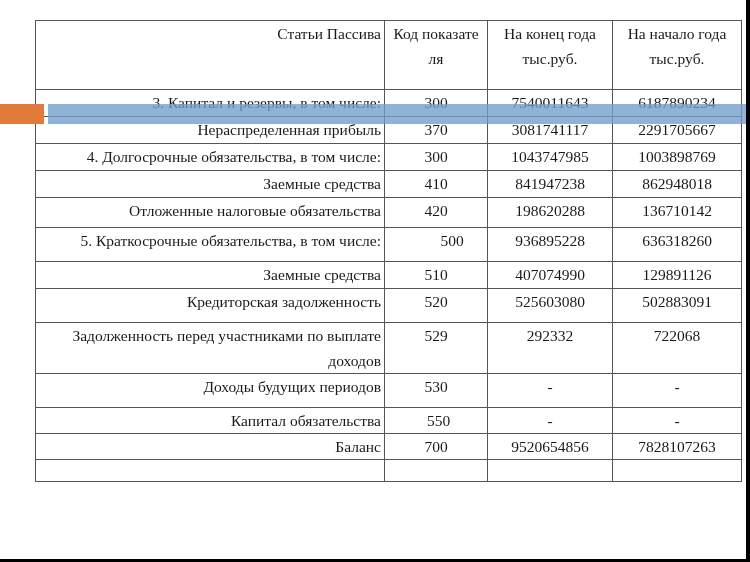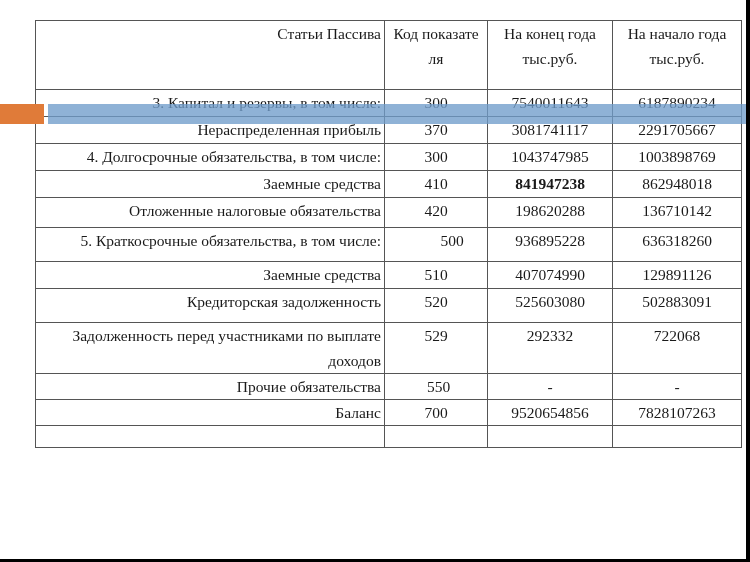--- a/index.html
+++ b/index.html
@@ -69,21 +69,21 @@
       </tr>
       <tr>
         <td class="c-name" style="height: 26px;">4. Долгосрочные обязательства, в том числе:</td>
         <td class="c-code" style="height: 26px;">300</td>
         <td class="c-end" style="height: 26px;">1043747985</td>
         <td class="c-beg" style="height: 26px;">1003898769</td>
       </tr>
       <tr>
         <td class="c-name" style="height: 26px;">Заемные средства</td>
         <td class="c-code" style="height: 26px;">410</td>
-        <td class="c-end" style="height: 26px; font-weight: bold;">841947238</td>
+        <td class="c-end" style="height: 26px;">841947238</td>
         <td class="c-beg" style="height: 26px;">862948018</td>
       </tr>
       <tr>
         <td class="c-name" style="height: 29px;">Отложенные налоговые обязательства</td>
         <td class="c-code" style="height: 29px;">420</td>
         <td class="c-end" style="height: 29px;">198620288</td>
         <td class="c-beg" style="height: 29px;">136710142</td>
       </tr>
       <tr>
         <td class="c-name" style="height: 33px;">5. Краткосрочные обязательства, в том числе:</td>
@@ -103,21 +103,27 @@
         <td class="c-end" style="height: 33px;">525603080</td>
         <td class="c-beg" style="height: 33px;">502883091</td>
       </tr>
       <tr>
         <td class="c-name" style="height: 47px;">Задолженность перед участниками по выплате доходов</td>
         <td class="c-code" style="height: 47px;">529</td>
         <td class="c-end" style="height: 47px;">292332</td>
         <td class="c-beg" style="height: 47px;">722068</td>
       </tr>
       <tr>
-        <td class="c-name" style="height: 24px;">Прочие обязательства</td>
+        <td class="c-name" style="height: 33px;">Доходы будущих периодов</td>
+        <td class="c-code" style="height: 33px;">530</td>
+        <td class="c-end" style="height: 33px;">-</td>
+        <td class="c-beg" style="height: 33px;">-</td>
+      </tr>
+      <tr>
+        <td class="c-name" style="height: 24px;">Капитал обязательства</td>
         <td class="c-code" style="height: 24px; padding-left: 8px;">550</td>
         <td class="c-end" style="height: 24px;">-</td>
         <td class="c-beg" style="height: 24px;">-</td>
       </tr>
       <tr>
         <td class="c-name" style="height: 25px;">Баланс</td>
         <td class="c-code" style="height: 25px;">700</td>
         <td class="c-end" style="height: 25px;">9520654856</td>
         <td class="c-beg" style="height: 25px;">7828107263</td>
       </tr>

